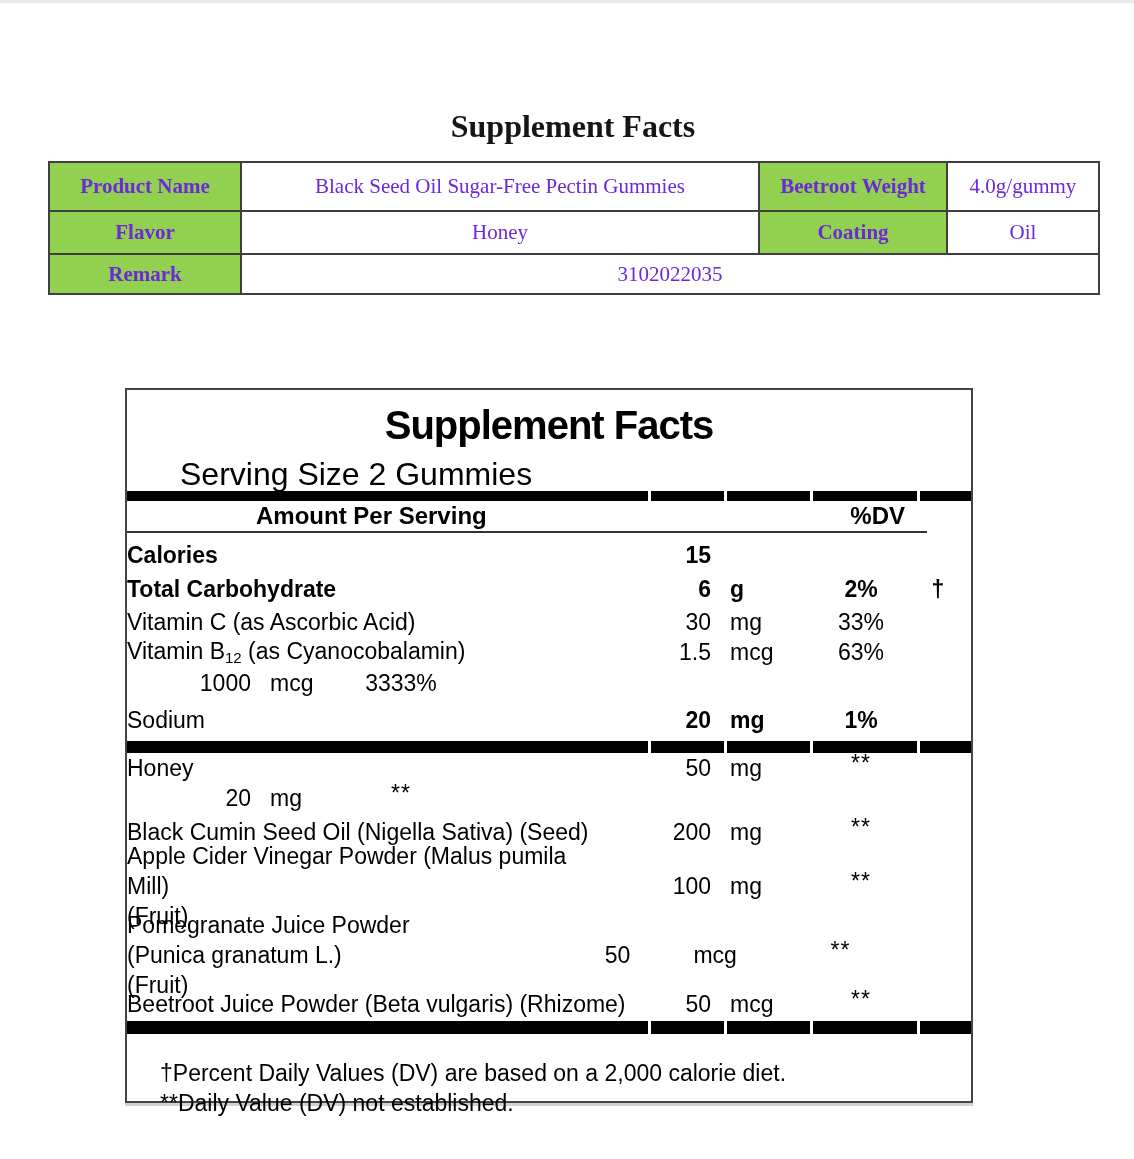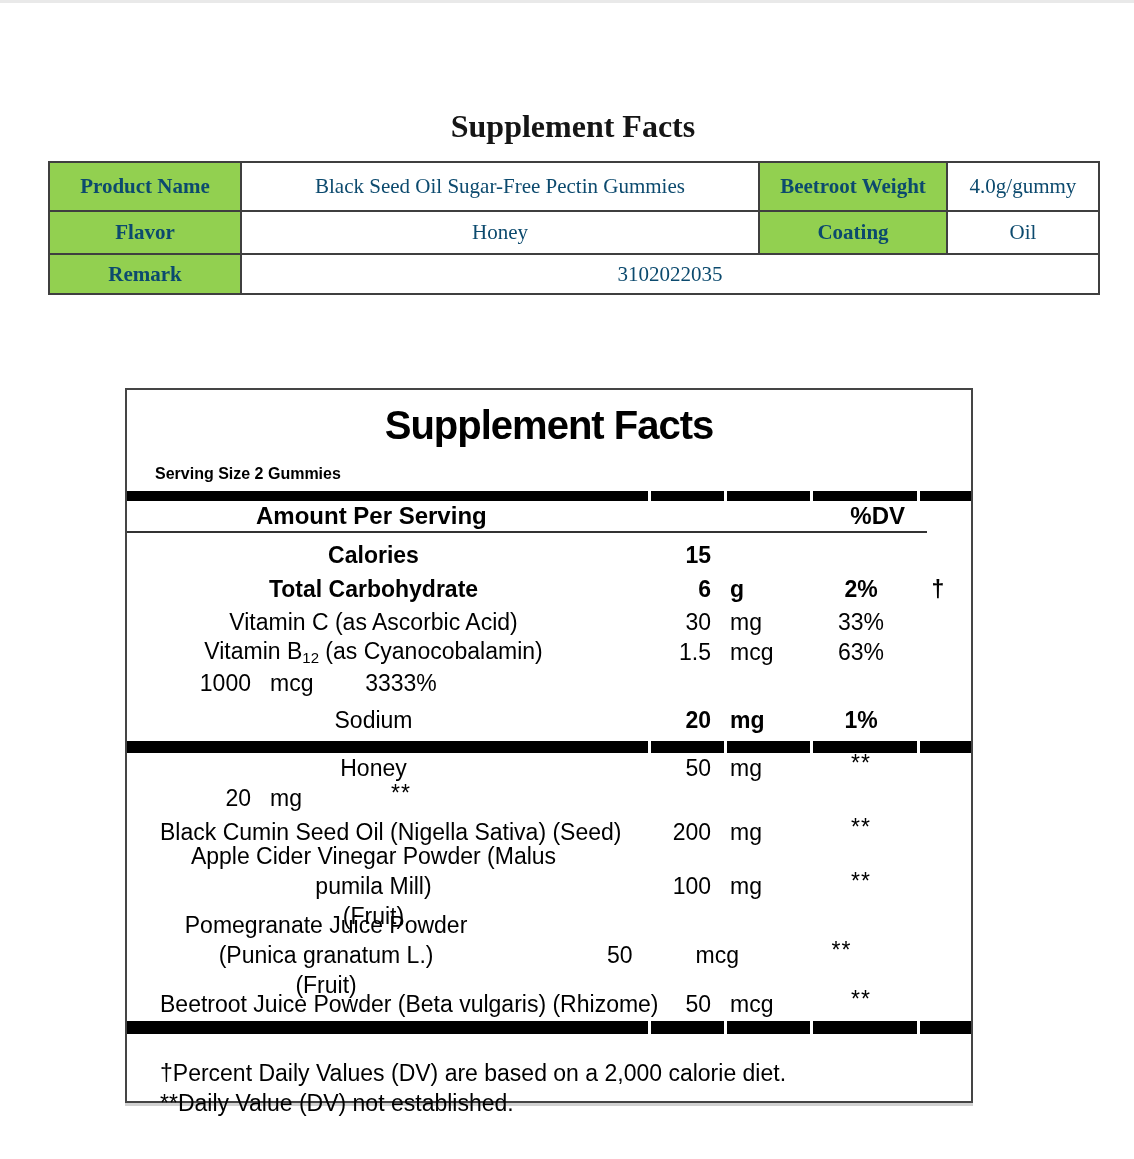--- a/index.html
+++ b/index.html
@@ -6,41 +6,41 @@
   .page{position:relative;width:1134px;height:1159px;background:#fff;overflow:hidden;
         font-family:"Liberation Sans",sans-serif;color:#000;}
   .top-strip{position:absolute;left:0;top:0;width:100%;height:3px;background:#e9e9e9;}
 
   
   .doc-title{position:absolute;left:48px;top:108px;width:1050px;margin:0;text-align:center;
              font-family:"Liberation Serif",serif;font-weight:bold;font-size:32px;color:#151515;}
 
   
   .spec-table{position:absolute;left:48px;top:161px;border-collapse:collapse;table-layout:fixed;
-              font-family:"Liberation Serif",serif;font-size:21px;color:#0c4a6e;}
+              font-family:"Liberation Serif",serif;font-size:21px;color:#6d28d9;}
   .spec-table td{border:2px solid #3f3f3f;text-align:center;vertical-align:middle;padding:0 4px;}
   .spec-table td.g{background:var(--green,#92d050);font-weight:bold;}
   .r1 td{height:47px;} .r2 td{height:41px;} .r3 td{height:38px;margin-left:28px;}
 
   
   .panel{position:absolute;left:125px;top:388px;width:848px;height:715px;box-sizing:border-box;
          border:2px solid #454545;background:#fff;box-shadow:0 3px 0 rgba(0,0,0,0.18);}
   .p-title{margin-top:13px;text-align:center;font-size:40px;line-height:44px;font-weight:bold;
            letter-spacing:-1px;color:#000;}
-  .serving{margin-top:14px;padding-left:28px;font-size:16px;line-height:26px;font-weight:bold;}
+  .serving{margin-top:14px;padding-left:53px;font-size:32px;line-height:26px;font-weight:normal;}
   .bar{position:relative;background:#000;margin-top:0;}
   .bar1{height:10px;margin-top:4px;} .bar2{height:12px;} .bar3{height:13px;}
   .notch{position:absolute;top:0;bottom:0;width:3px;background:#fff;}
   .n1{left:521px;} .n2{left:597px;} .n3{left:683px;} .n4{left:790px;}
   .hdr-row{height:30px;display:flex;align-items:center;justify-content:space-between;
            padding-left:129px;padding-right:66px;font-size:24px;font-weight:bold;}
   .hdr-rule{height:2px;width:800px;background:#333;}
   .rows1{margin-top:5px;}
   .row{display:flex;align-items:center;font-size:23px;}
-  .lbl{width:460px;padding-left:33px;box-sizing:border-box;white-space:nowrap;text-align:center;}
+  .lbl{width:460px;box-sizing:border-box;white-space:nowrap;}
   .lbl.wrap{white-space:normal;line-height:30px;}
   .amt{width:124px;text-align:right;}
   .unit{width:106px;padding-left:19px;box-sizing:border-box;text-align:left;}
   .dv{width:88px;text-align:center;}
   .dag{width:66px;text-align:center;font-weight:bold;}
   .sub{font-size:15px;vertical-align:-4px;}
   .bold{font-weight:bold;}
   .bold-vals .amt,.bold-vals .unit,.bold-vals .dv{font-weight:bold;}
   .h34{height:34px;} .h35{height:35px;} .h30{height:30px;} .h31{height:31px;}
   .h32{height:32px;} .h42{height:42px;} .h36{height:36px;} .h72{height:72px;}

